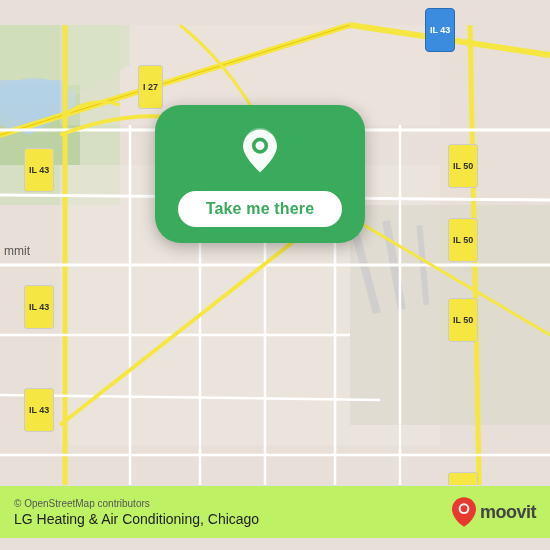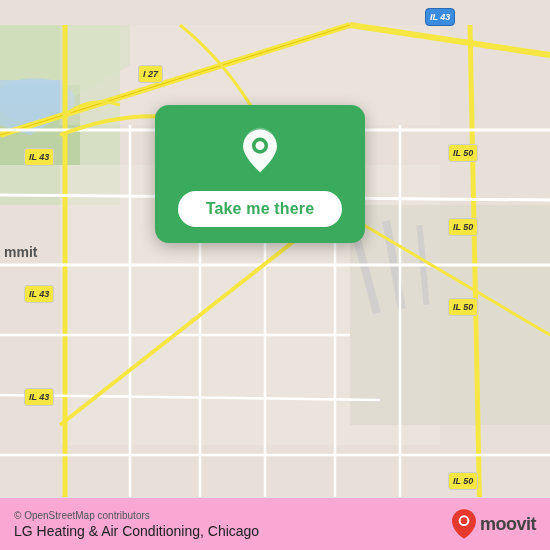--- a/index.html
+++ b/index.html
@@ -20,21 +20,21 @@
       background-color: #e8e0d8;
     }
 
     
     .map-card {
       position: absolute;
       top: 105px;
       left: 155px;
       width: 210px;
       background: #3aaa5c;
-      border-radius: 14px;
+      border-radius: 26px;
       padding: 18px 20px 16px 20px;
       display: flex;
       flex-direction: column;
       align-items: center;
       box-shadow: 0 4px 16px rgba(0,0,0,0.28);
       z-index: 10;
     }
 
     .map-card-icon {
       width: 56px;
@@ -60,24 +60,24 @@
       font-size: 16px;
       font-weight: 600;
       cursor: pointer;
       letter-spacing: 0.01em;
       white-space: nowrap;
     }
 
     
     .bottom-bar {
       position: absolute;
-      bottom: 0;
+      bottom: 12px;
       left: 0;
       right: 0;
-      background: #f9a8d4;
+      background: #bef264;
       padding: 10px 14px 10px 14px;
       display: flex;
       align-items: center;
       justify-content: space-between;
       border-top: 1px solid #e0e0e0;
       z-index: 20;
     }
 
     .bottom-bar-left {
       display: flex;
@@ -115,40 +115,39 @@
     }
 
     
     .road-label {
       position: absolute;
       font-size: 9px;
       font-weight: bold;
       color: #333;
       background: #f5e642;
       border-radius: 3px;
-      padding: 3px 4px;
+      padding: 16px 4px;
       border: 1px solid #ccc;
       white-space: nowrap;
       z-index: 5;
-      font-style: italic;
     }
 
     .road-label.interstate {
       background: #3b8bde;
       color: white;
       border-color: #2a6bb5;
       border-radius: 4px;
       font-size: 9px;
     }
 
     .city-label {
       position: absolute;
-      font-size: 14px;
+      font-size: 12px;
       color: #555;
-      font-weight: 700;
+      font-weight: 400;
     }
 
     
     .map-svg {
       position: absolute;
       inset: 0;
       width: 100%;
       height: 100%;
     }
   </style>

